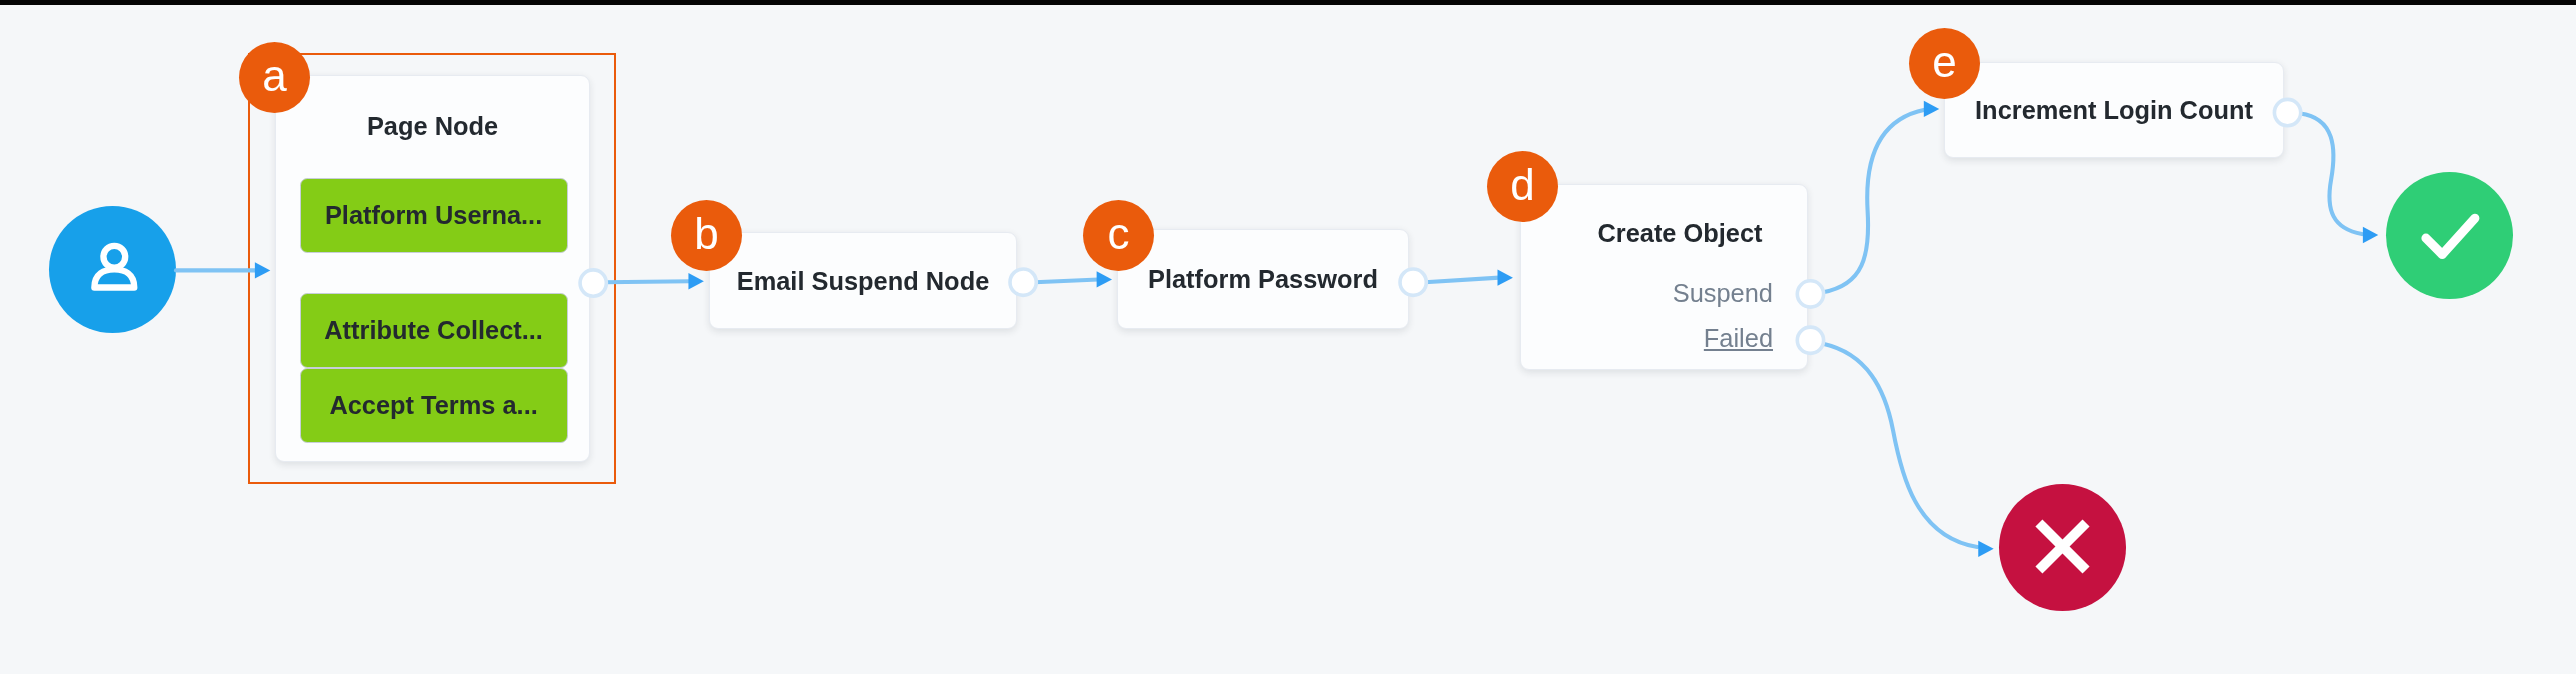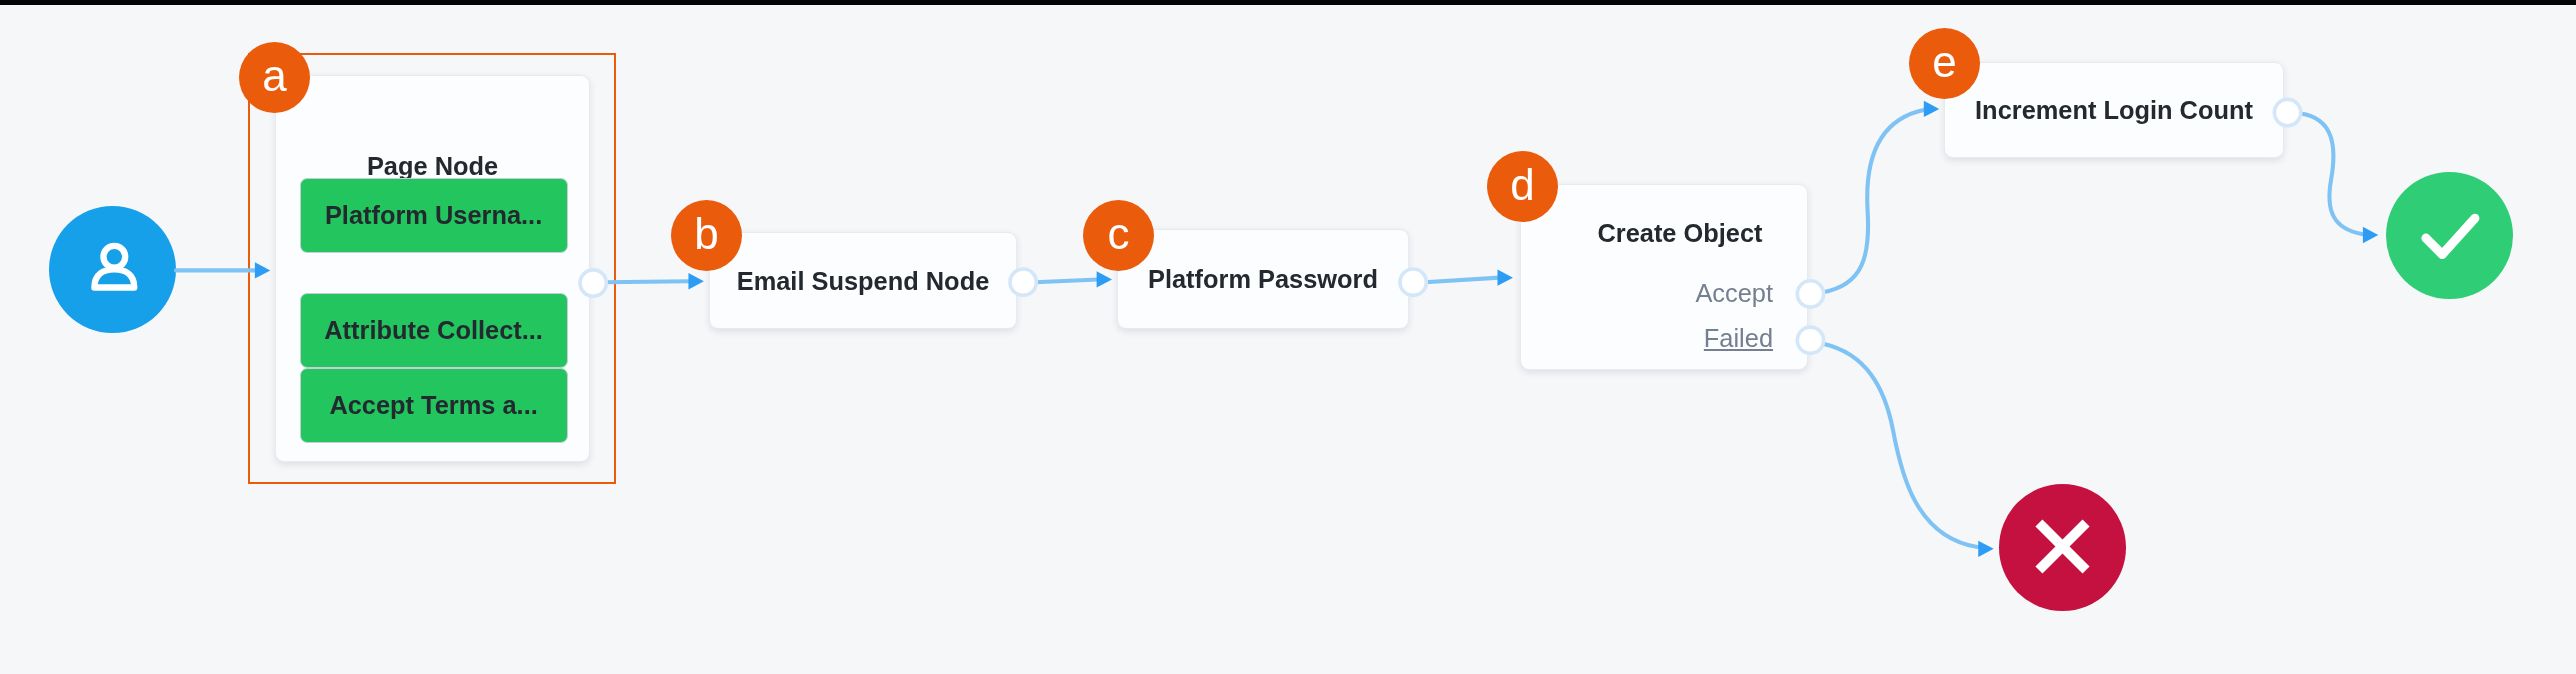--- a/index.html
+++ b/index.html
@@ -8,21 +8,21 @@
   #topbar{position:absolute;left:0;top:0;width:2576px;height:5.4px;background:#050505;z-index:10;}
 
   
   .card{position:absolute;background:#fcfdfe;border:1.8px solid #e7ebf1;border-radius:9px;
         box-shadow:0 2.7px 7.3px rgba(27,39,51,.10);z-index:3;box-sizing:border-box;}
   .card-title{position:absolute;left:0;width:100%;text-align:center;
               font-size:25.4px;font-weight:700;color:#23292f;}
   .vcenter{top:50%;transform:translateY(-50%);}
 
   
-  .child-box{position:absolute;left:23.6px;width:268px;height:75px;background:#22c55e;
+  .child-box{position:absolute;left:23.6px;width:268px;height:75px;background:#84cc16;
              border:1.8px solid #c7ced9;border-radius:7.3px;display:flex;align-items:center;
              justify-content:center;font-size:25.4px;font-weight:700;color:#23292f;box-sizing:border-box;}
 
   
   .outcome{position:absolute;right:34px;height:31px;line-height:31px;font-size:25.4px;
            color:#74808f;text-align:right;}
 
   
   #selection-box{position:absolute;left:248px;top:53px;width:368px;height:431px;
                  border:2.7px solid #ea5b0c;z-index:4;box-sizing:border-box;}
@@ -53,37 +53,37 @@
       <svg width="87" height="87" viewBox="-48 -48 96 96">
         <circle cx="2" cy="-13" r="12" fill="none" stroke="#ffffff" stroke-width="7"></circle>
         <path d="M -20 21 C -20 6 -9 1 2 1 C 13 1 24 6 24 21 Z" fill="none" stroke="#ffffff" stroke-width="7" stroke-linejoin="round"></path>
       </svg>
     </span>
   </div>
 
   <div id="selection-box"></div>
 
   <div class="card" style="left:275px;top:75px;width:315px;height:387px;">
-    <div class="card-title" style="top:36px;margin-top:40px;">Page Node</div>
+    <div class="card-title" style="top:36px;">Page Node</div>
     <div class="child-box" style="top:102px;">Platform Userna...</div>
     <div class="child-box" style="top:217px;">Attribute Collect...</div>
     <div class="child-box" style="top:292px;">Accept Terms a...</div>
   </div>
 
   <div class="card" style="left:709px;top:232px;width:308px;height:97px;">
     <div class="card-title vcenter">Email Suspend Node</div>
   </div>
 
   <div class="card" style="left:1117px;top:229px;width:292px;height:100px;">
     <div class="card-title vcenter">Platform Password</div>
   </div>
 
   <div class="card" style="left:1520px;top:184px;width:288px;height:186px;">
     <div class="card-title" style="top:34px;margin-left:16px;">Create Object</div>
-    <div class="outcome" style="top:93px;">Accept</div>
+    <div class="outcome" style="top:93px;">Suspend</div>
     <div class="outcome" style="top:138px;text-decoration:underline;">Failed</div>
   </div>
 
   <div class="card" style="left:1944px;top:62px;width:340px;height:96px;">
     <div class="card-title vcenter">Increment Login Count</div>
   </div>
 
   <div class="terminal" id="success-node">
     <span>
       <svg width="87" height="87" viewBox="-48 -48 96 96">

